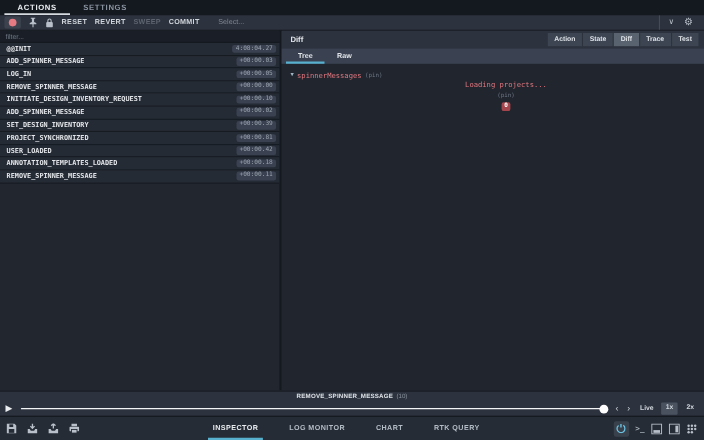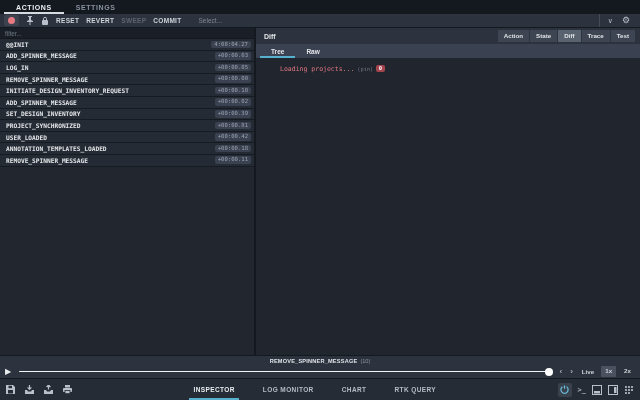--- a/index.html
+++ b/index.html
@@ -58,21 +58,21 @@
   .mode-buttons { display:flex; gap:1px; }
   .mode-btn { background:#3d4552; color:#dfe3e8; font-size:6.2px; font-weight:bold;
               padding:2.5px 6px; cursor:pointer; line-height:1; }
   .mode-btn.selected { background:#59636f; }
   .subtabs { flex:0 0 14px; background:#3a4150; display:flex; align-items:stretch; padding-left:4px; }
   .subtab { font-size:6.5px; font-weight:bold; color:#e3e6ea; display:flex; align-items:center;
             padding:0 11px; cursor:pointer; }
   .subtab.active { box-shadow: inset 0 -2px 0 #57b0ce; }
   .tree-content { flex:1; padding:6px 0 0 8px; font-family:"DejaVu Sans Mono", monospace; }
   .tree-row { display:flex; align-items:center; gap:3px; height:9px; }
-  .tree-row.child { padding-left:16px; }
+  .tree-row.child { padding-left:16px;flex-direction:column; }
   .tree-arrow { font-size:5px; color:#9fb6c4; line-height:1; }
   .tree-key { font-size:6.5px; color:#e0777f; }
   .tree-pin { font-size:5.3px; color:#6f7885; }
   .tree-value { font-size:6.5px; color:#e0777f; }
   .tree-badge { background:#a4454d; color:#ffffff; font-size:5.5px; font-weight:bold;
                 padding:1px 2.5px; border-radius:2px; line-height:1; }
 
   
   .slider-section { flex:0 0 23px; background:#2d333e; border-top:1px solid #14181f;
                     display:flex; flex-direction:column; }
@@ -205,20 +205,25 @@
           <div class="mode-btn selected">Diff</div>
           <div class="mode-btn">Trace</div>
           <div class="mode-btn">Test</div>
         </div>
       </div>
       <div class="subtabs">
         <div class="subtab active">Tree</div>
         <div class="subtab">Raw</div>
       </div>
       <div class="tree-content">
+        <div class="tree-row">
+          <span class="tree-arrow">▼</span>
+          <span class="tree-key">spinnerMessages</span>
+          <span class="tree-pin">(pin)</span>
+        </div>
         <div class="tree-row child">
           <span class="tree-value">Loading projects...</span>
           <span class="tree-pin">(pin)</span>
           <span class="tree-badge">0</span>
         </div>
       </div>
     </div>
   </div>
 
   <div class="slider-section">

